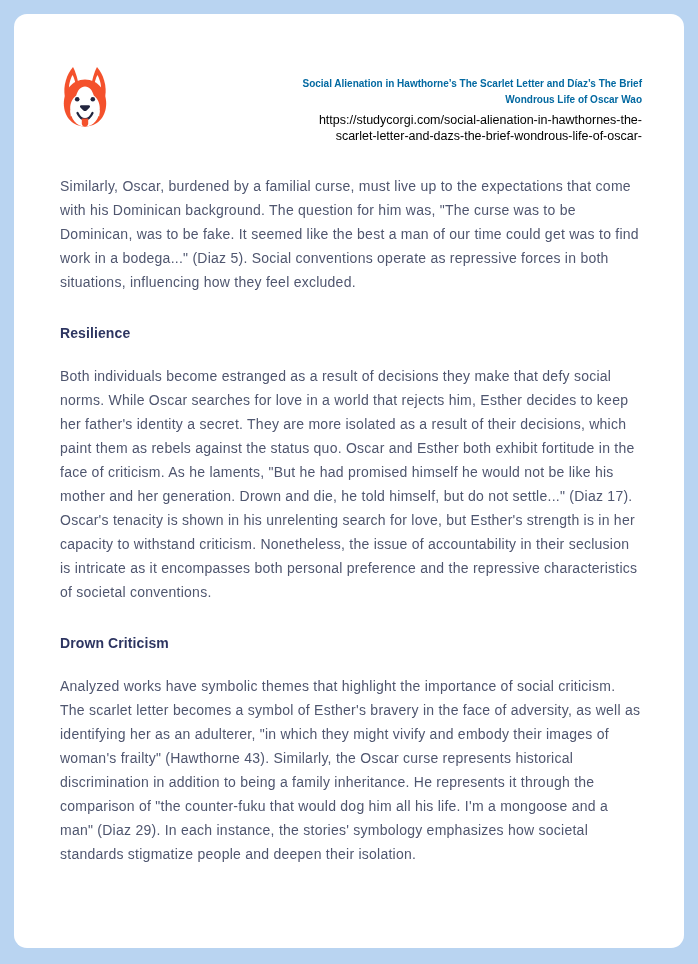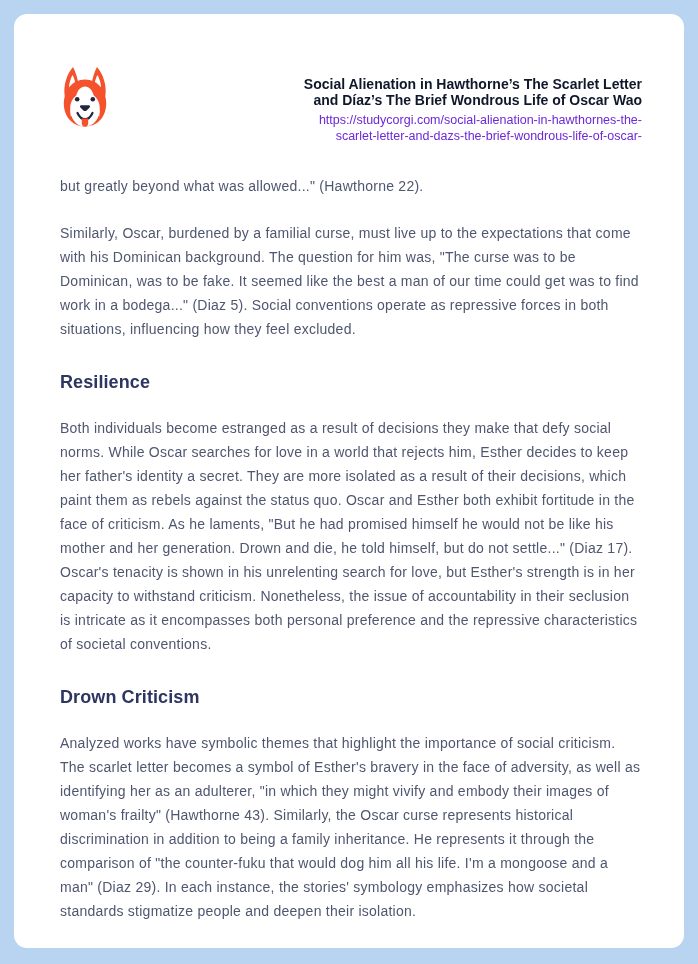--- a/index.html
+++ b/index.html
@@ -56,42 +56,42 @@
     font-weight: bold;
     vertical-align: 14px;
     margin-left: 3px;
   }
   .doc-meta {
     width: 352px;
     text-align: right;
     padding-top: 12px;
   }
   .doc-title {
-    font-size: 14px;
+    font-size: 10px;
     font-weight: bold;
-    color: #0f172a;
+    color: #0369a1;
     line-height: 16px;
     margin: 0 0 4px 10px;
   }
   .doc-url {
     font-size: 12.5px;
-    color: #6d28d9;
+    color: #000000;
     line-height: 16px;
     overflow-wrap: break-word;
   }
   .essay p {
     font-size: 14px;
     line-height: 24px;
     letter-spacing: 0.25px;
     color: #4f566f;
     margin: 0 0 23px 0;
     max-width: 586px;
   }
   .essay h2 {
-    font-size: 18px;
+    font-size: 14px;
     font-weight: bold;
     color: #2d3561;
     letter-spacing: 0.1px;
     margin: 31px 0 23px 0;
   }
 </style>
 </head>
 <body>
 
 <div class="card">
@@ -128,21 +128,20 @@
     </div>
 
     <div class="doc-meta">
       <div class="doc-title">Social Alienation in Hawthorne’s The Scarlet Letter and Díaz’s The Brief Wondrous Life of Oscar Wao</div>
       <div class="doc-url">https://studycorgi.com/social-alienation-in-hawthornes-the-scarlet-letter-and-dazs-the-brief-wondrous-life-of-oscar-</div>
     </div>
 
   </div>
 
   <div class="essay">
-    <p>but greatly beyond what was allowed..." (Hawthorne 22).</p>
     <p>Similarly, Oscar, burdened by a familial curse, must live up to the expectations that come with his Dominican background. The question for him was, "The curse was to be Dominican, was to be fake. It seemed like the best a man of our time could get was to find work in a bodega..." (Diaz 5). Social conventions operate as repressive forces in both situations, influencing how they feel excluded.</p>
 
     <h2>Resilience</h2>
     <p>Both individuals become estranged as a result of decisions they make that defy social norms. While Oscar searches for love in a world that rejects him, Esther decides to keep her father's identity a secret. They are more isolated as a result of their decisions, which paint them as rebels against the status quo. Oscar and Esther both exhibit fortitude in the face of criticism. As he laments, "But he had promised himself he would not be like his mother and her generation. Drown and die, he told himself, but do not settle..." (Diaz 17). Oscar's tenacity is shown in his unrelenting search for love, but Esther's strength is in her capacity to withstand criticism. Nonetheless, the issue of accountability in their seclusion is intricate as it encompasses both personal preference and the repressive characteristics of societal conventions.</p>
 
     <h2>Drown Criticism</h2>
     <p>Analyzed works have symbolic themes that highlight the importance of social criticism. The scarlet letter becomes a symbol of Esther's bravery in the face of adversity, as well as identifying her as an adulterer, "in which they might vivify and embody their images of woman's frailty" (Hawthorne 43). Similarly, the Oscar curse represents historical discrimination in addition to being a family inheritance. He represents it through the comparison of "the counter-fuku that would dog him all his life. I'm a mongoose and a man" (Diaz 29). In each instance, the stories' symbology emphasizes how societal standards stigmatize people and deepen their isolation.</p>
   </div>
 
 </div>

